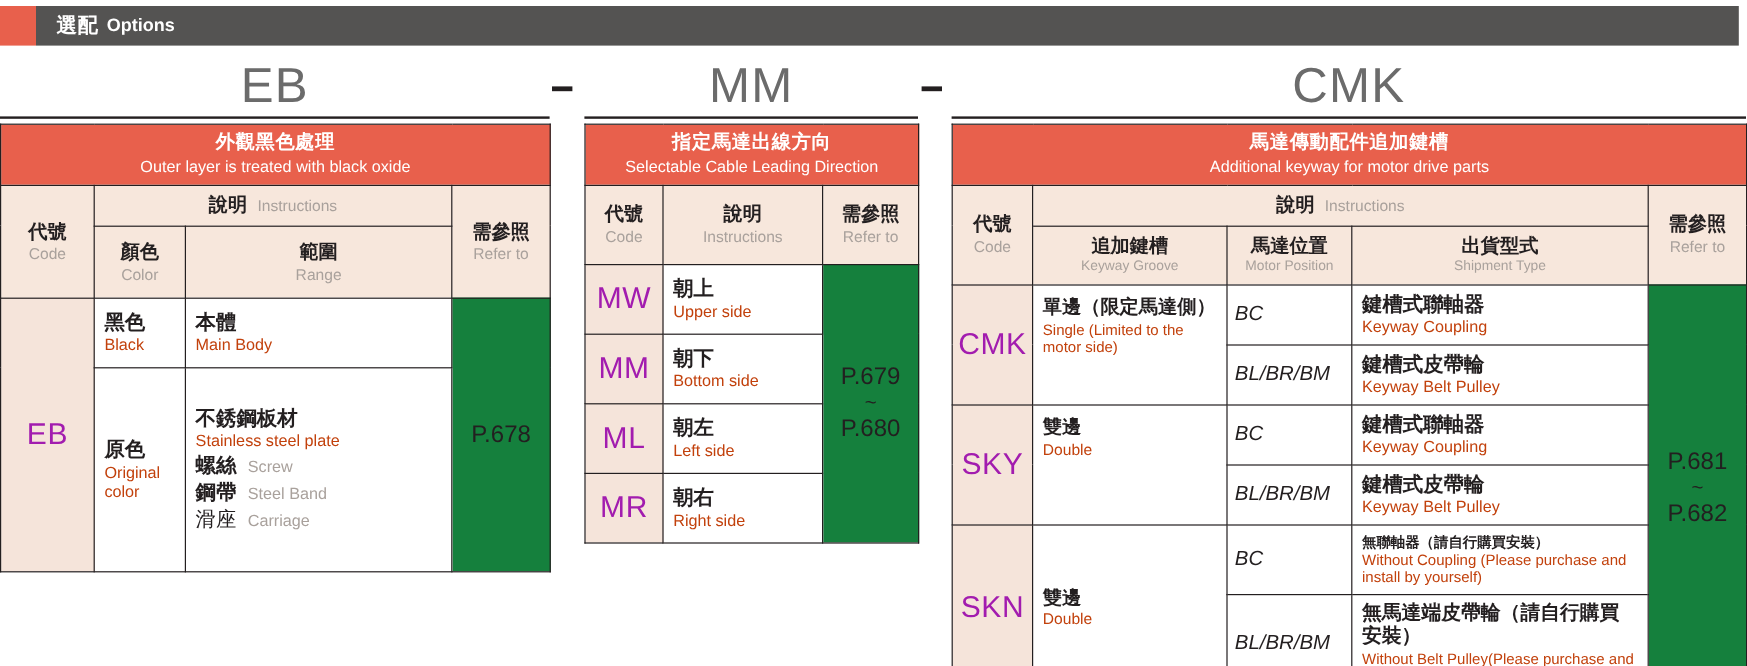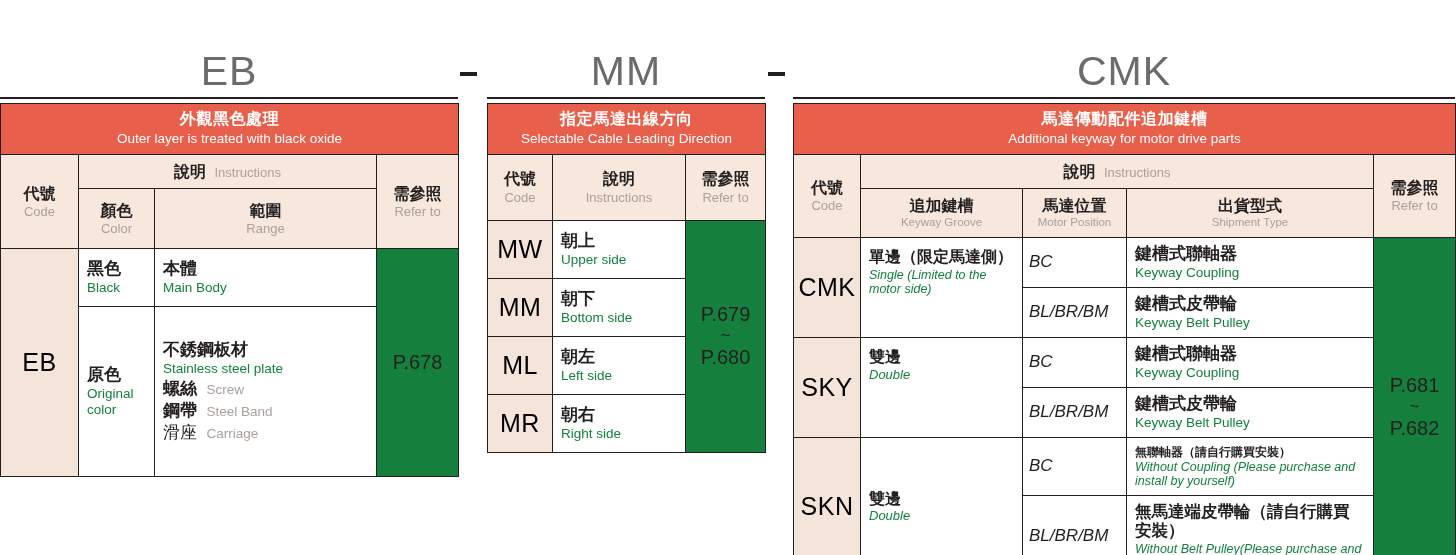--- a/index.html
+++ b/index.html
@@ -86,32 +86,32 @@
   .hcell .cjk { display: block; font-size: 16px; font-weight: bold; }
   .hcell .en  { display: block; font-size: 13px; color: #a9a19c; margin-top: 1px; }
   .hcell.inline-h .cjk { display: inline; font-size: 16px; }
   .hcell.inline-h .en  { display: inline; font-size: 13px; color: #a9a19c; margin-left: 4px; }
   .hcell .en.sm { font-size: 11.5px; }
 
   .codecell {
     background: #F5E4DA;
     text-align: center;
     font-size: 25px;
-    color: #000000;
+    color: #a21caf;
     letter-spacing: .5px;
   }
   .bodycell {
     background: #ffffff;
     padding: 6px 8px !important;
     line-height: 1.18;
     color: #231f20;
   }
   .bodycell .cjk { display: block; font-size: 17px; font-weight: bold; }
-  .bodycell .en  { display: block; font-size: 13.5px; color: #15803d; margin-top: 1px; }
-  .bodycell .en.tight { line-height: 1.12; font-style: italic; }
+  .bodycell .en  { display: block; font-size: 13.5px; color: #c2410c; margin-top: 1px; }
+  .bodycell .en.tight { line-height: 1.12; }
   .sub-line { margin-top: 2px; }
   .plaincell {
     background: #ffffff;
     font-size: 17px;
     color: #231f20;
     padding: 6px 6px !important;
     font-style: italic;
   }
   .refcell {
     background: #15803d;
@@ -120,20 +120,27 @@
     color: #231f20;
     line-height: 1.25;
   }
   .refcell .tilde { display: block; font-size: 17px; line-height: 1.05; }
 </style>
 </head>
 <body>
 
 <div class="page">
 
+  <div class="options-bar">
+    <div class="options-swatch"></div>
+    <div class="options-label">
+      <span class="cjk">選配</span>
+      <span class="en">Options</span>
+    </div>
+  </div>
 
   <div class="sec-title" style="left:0px; width:458px;">EB</div>
   <div class="sec-rule" style="left:0px; width:458px;"></div>
 
   <div class="dash" style="left:460px;"></div>
 
   <div class="sec-title" style="left:487px; width:278px;">MM</div>
   <div class="sec-rule" style="left:487px; width:278px;"></div>
 
   <div class="dash" style="left:768px;"></div>

